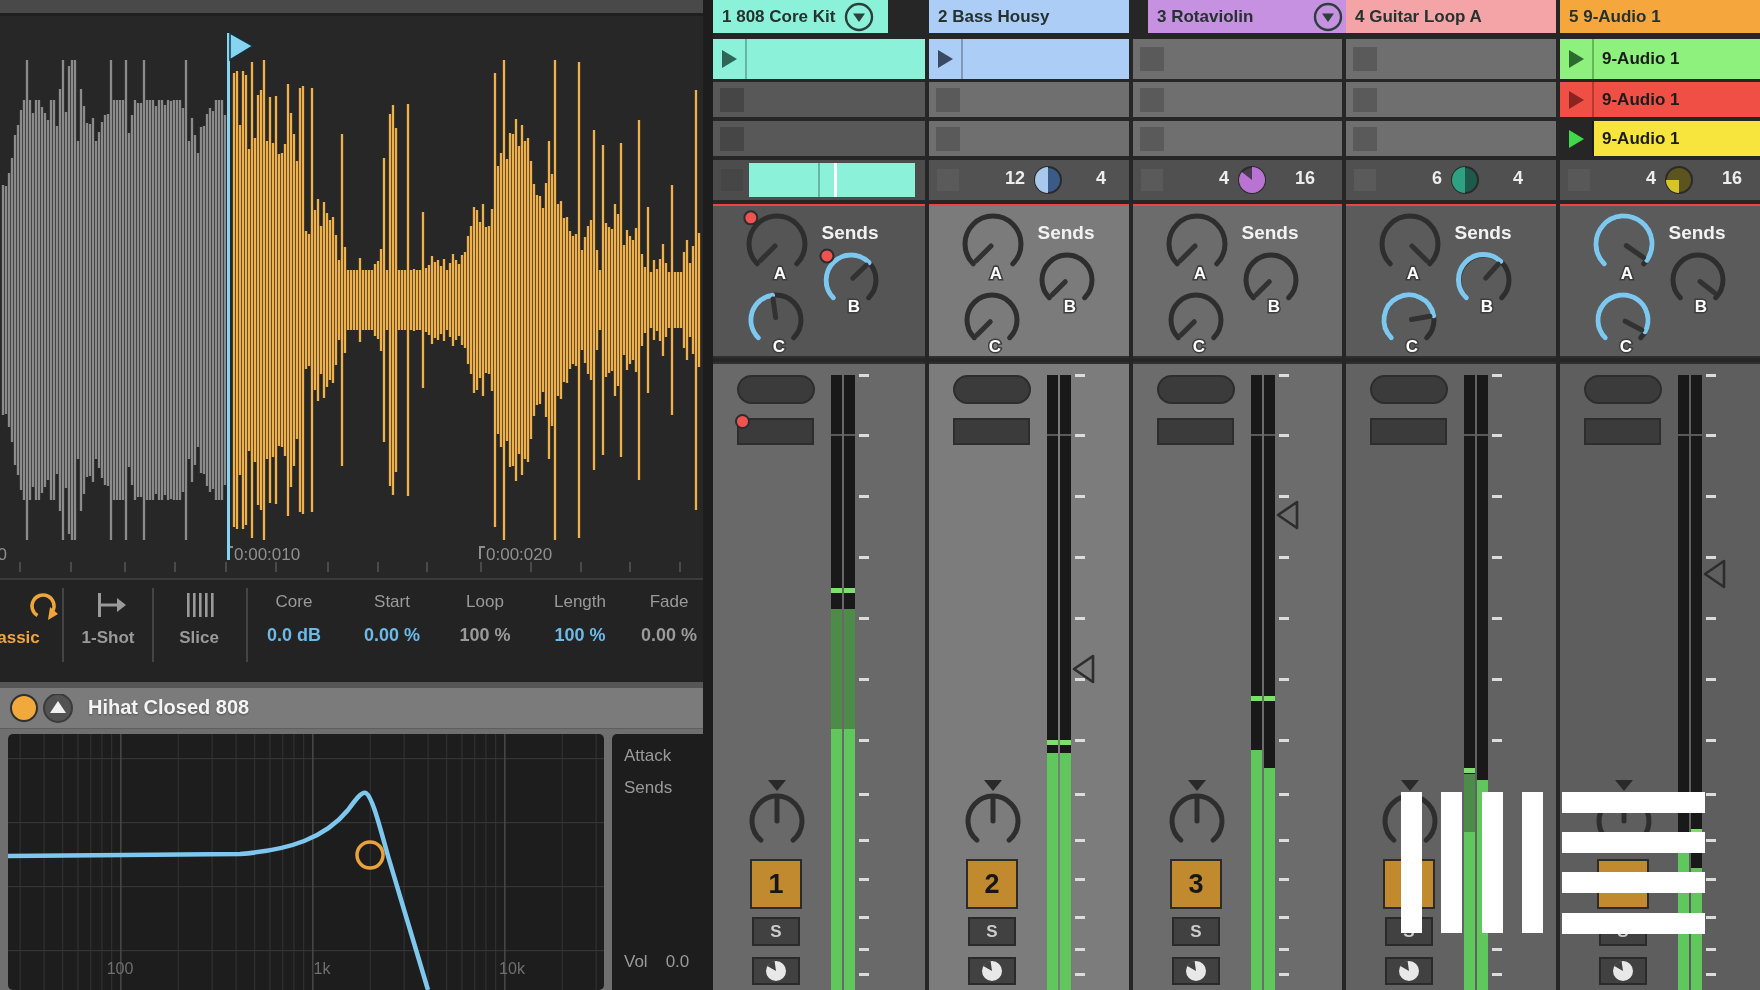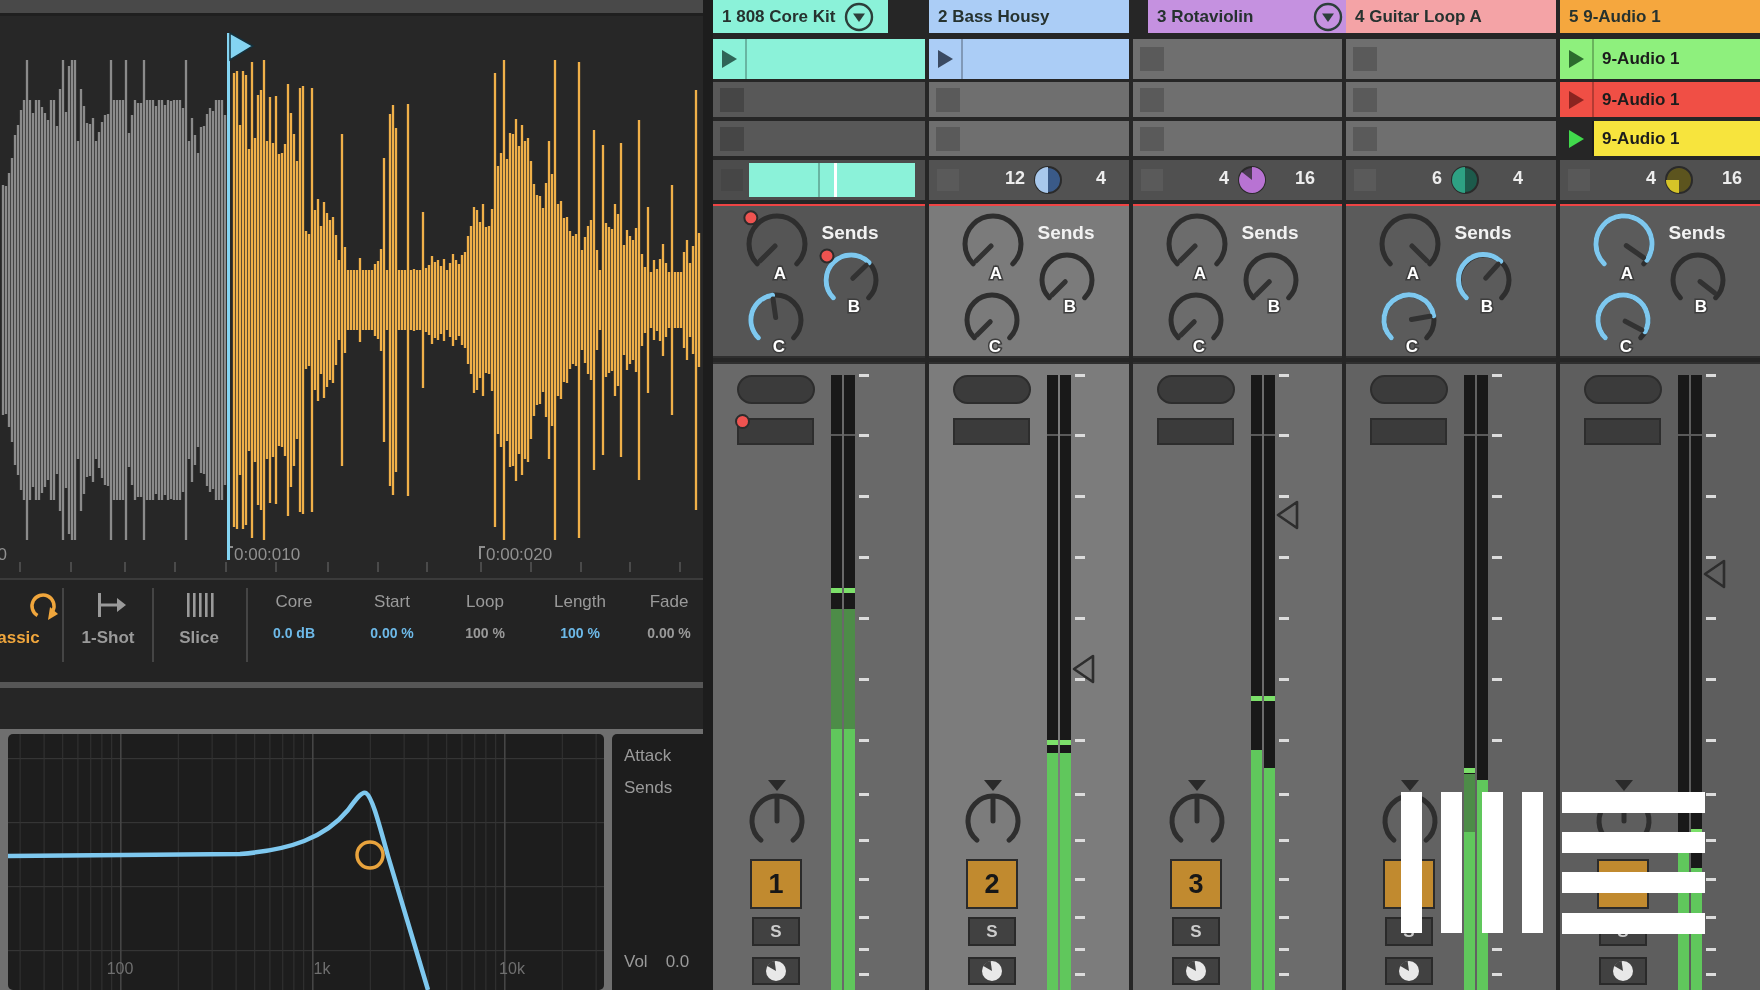--- a/index.html
+++ b/index.html
@@ -4,21 +4,21 @@
 <style>
   html,body{margin:0;padding:0;background:#262626;}
   #root{position:relative;width:1760px;height:990px;overflow:hidden;background:#262626;
         font-family:"Liberation Sans",sans-serif;-webkit-font-smoothing:antialiased;}
   .abs{position:absolute;}
   .lbl{white-space:nowrap;}
   #editor{position:absolute;left:0;top:0;width:703px;height:682px;background:#232323;overflow:hidden;}
   #editor-footer{position:absolute;left:0;top:578px;width:703px;height:104px;background:#232323;border-top:2px solid #3b3b3b;}
   .mode-label{position:absolute;top:48px;font-size:17px;font-weight:700;text-align:center;}
   .param-label{position:absolute;top:12px;font-size:17px;color:#9a9a9a;text-align:center;width:96px;}
-  .param-value{position:absolute;top:45px;font-size:14px;font-weight:700;text-align:center;width:96px;}
+  .param-value{position:absolute;top:45px;font-size:18px;font-weight:700;text-align:center;width:96px;}
   .vdiv{position:absolute;top:8px;width:2px;height:74px;background:#454545;}
   #device-strip-gap{position:absolute;left:0;top:682px;width:703px;height:6px;background:#565656;}
   #device-header{position:absolute;left:0;top:688px;width:703px;height:40px;background:#7b7b7b;border-bottom:1px solid #5e5e5e;}
   #device-title{position:absolute;left:88px;top:8px;font-size:20px;font-weight:700;color:#f4f4f4;text-shadow:0 1px 2px rgba(0,0,0,.35);}
   #device-body{position:absolute;left:0;top:729px;width:703px;height:261px;background:#6f6f6f;}
   #side-panel{position:absolute;left:612px;top:5px;width:104px;height:256px;background:#1d1d1d;border-radius:5px 0 0 0;}
   .side-param{margin:12px 0 6px 12px;font-size:17px;color:#9a9a9a;}
   #vol-row{position:absolute;left:12px;top:218px;font-size:17px;color:#9a9a9a;}
   #vol-row span{margin-right:18px;}
   #logo{position:absolute;left:0;top:0;width:1760px;height:990px;pointer-events:none;z-index:50;}
@@ -103,20 +103,28 @@
         <div class="param-value" style="left: 437px; color: rgb(154, 154, 154);">100 %</div>
         <div class="param-label" style="left: 532px;">Length</div>
         <div class="param-value" style="left: 532px; color: rgb(109, 185, 232);">100 %</div>
         <div class="param-label" style="left: 621px;">Fade</div>
         <div class="param-value" style="left: 621px; color: rgb(154, 154, 154);">0.00 %</div>
       </div>
   </div>
 
   <div id="device-strip-gap"></div>
 
+  <div id="device-header">
+    <svg class="abs" style="left:10px;top:6px;" width="70" height="30">
+      <circle cx="14" cy="14" r="13" fill="#f2a93c" stroke="#2f2f2f" stroke-width="2"></circle>
+      <circle cx="48" cy="14" r="14" fill="#525252" stroke="#3a3a3a" stroke-width="2"></circle>
+      <path d="M48 7 L56 19 L40 19 Z" fill="#f0f0f0"></path>
+    </svg>
+    <div id="device-title">Hihat Closed 808</div>
+  </div>
 
   <div id="device-body">
     <svg id="filter-svg" class="abs" style="left:8px;top:5px;" width="596" height="256">
         <rect x="0" y="0" width="596" height="256" rx="5" fill="#1d1d1d"></rect>
         <rect x="0" y="24" width="596" height="1.2" fill="#353535"></rect>
         <rect x="0" y="88" width="596" height="1.2" fill="#353535"></rect>
         <rect x="0" y="152" width="596" height="1.2" fill="#353535"></rect>
         <rect x="0" y="216" width="596" height="1.2" fill="#353535"></rect>
         <rect x="11.607280906175177" y="0" width="1" height="256" fill="#343434"></rect>
         <rect x="35.59551833496877" y="0" width="1" height="256" fill="#343434"></rect>

